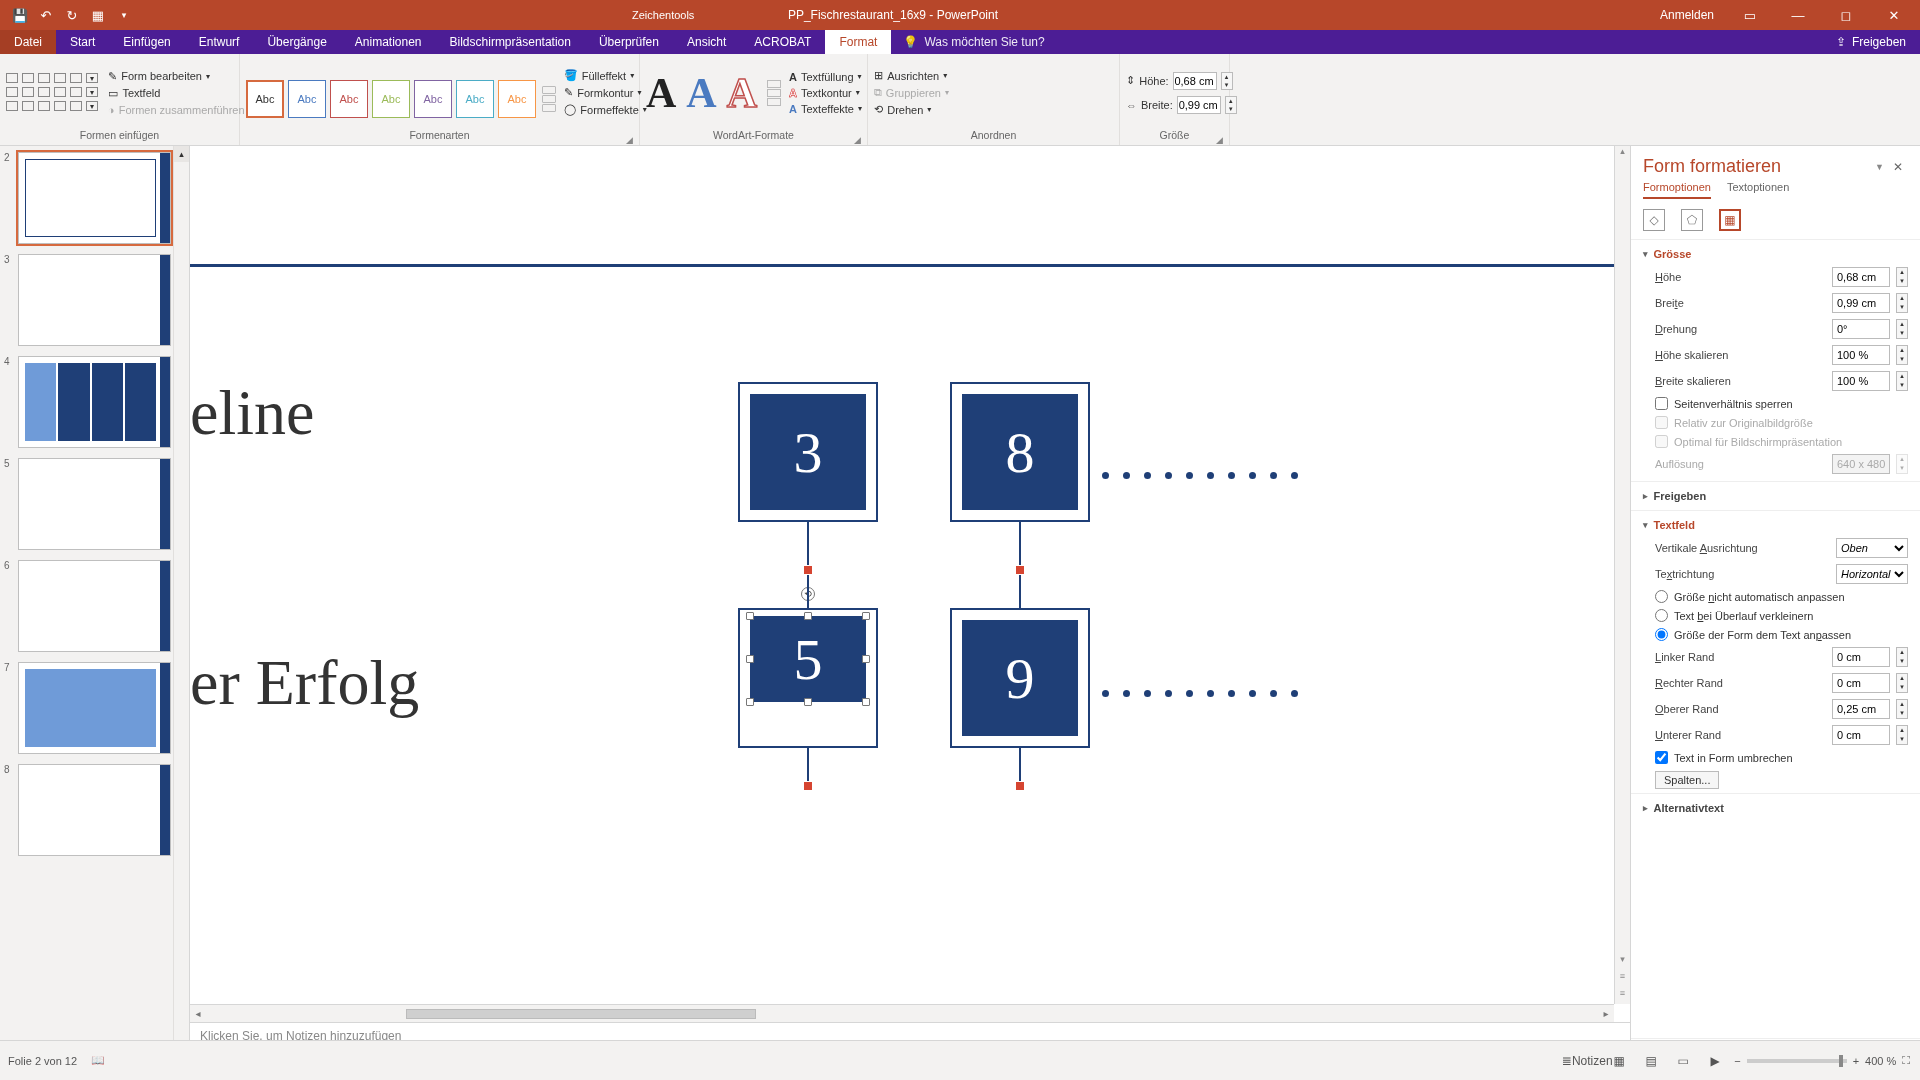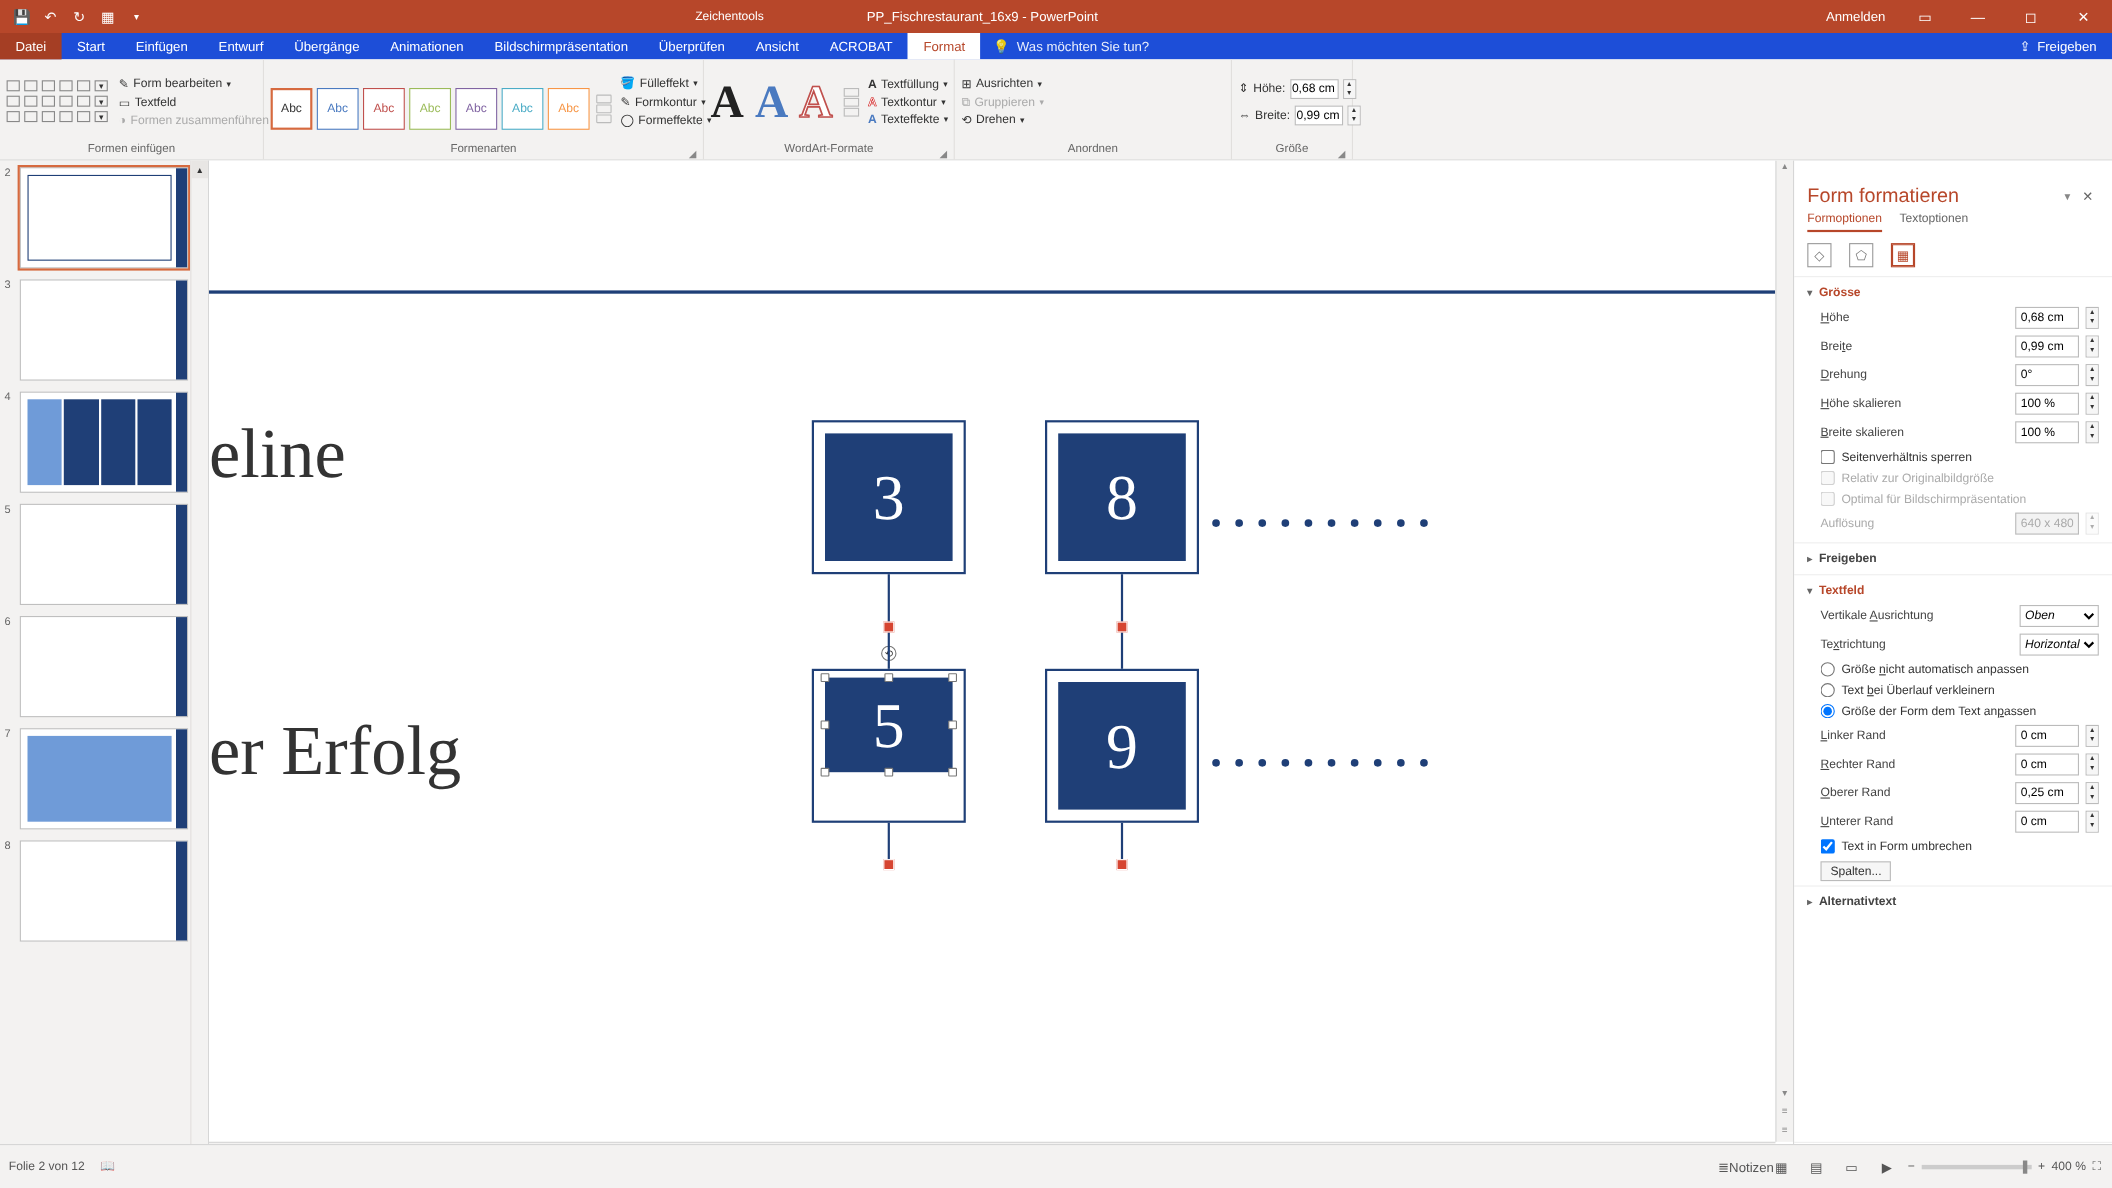--- a/index.html
+++ b/index.html
@@ -9,21 +9,21 @@
 .titlebar { height: 30px; background: #b7472a; display: flex; align-items: center; color: #fff; }
 .titlebar .qat { display: flex; gap: 2px; padding-left: 8px; }
 .titlebar .qat .qat-btn { width: 24px; height: 24px; display: flex; align-items: center; justify-content: center; font-size: 13px; }
 .titlebar .title { flex: 1; text-align: center; font-size: 12px; }
 .titlebar .toolstab { position: absolute; left: 620px; top: 0; height: 30px; display: flex; flex-direction: column; align-items: center; justify-content: center; color: #fff; font-size: 11px; padding: 0 12px; }
 .titlebar .right { display: flex; align-items: center; gap: 4px; padding-right: 4px; }
 .titlebar .right .tbtn { width: 44px; height: 30px; display: flex; align-items: center; justify-content: center; font-size: 13px; }
 .titlebar .signin { font-size: 12px; padding: 0 10px; }
 
 
-.ribtabs { height: 24px; background: #1d4ed8; display: flex; align-items: stretch; color: #fff; font-size: 12px; }
+.ribtabs { height: 24px; background: #4c1d95; display: flex; align-items: stretch; color: #fff; font-size: 12px; }
 .ribtabs .tab { padding: 0 14px; display: flex; align-items: center; cursor: pointer; }
 .ribtabs .tab.active { background: #fff; color: #b7472a; }
 .ribtabs .tab.file { background: #a53e24; }
 .ribtabs .tell { display: flex; align-items: center; gap: 6px; padding-left: 12px; opacity: 0.9; }
 .ribtabs .share { margin-left: auto; padding: 0 14px; display: flex; align-items: center; gap: 6px; }
 
 
 .ribbon { height: 92px; background: #f3f2f1; border-bottom: 1px solid #d6d6d6; display: flex; }
 .ribgroup { border-right: 1px solid #e1dfdd; display: flex; flex-direction: column; padding: 2px 6px 0 6px; }
 .ribgroup .body { flex: 1; display: flex; align-items: center; }
@@ -99,21 +99,21 @@
 .dots { position: absolute; display: flex; gap: 14px; }
 .dots .d { width: 7px; height: 7px; border-radius: 50%; background: #1f3f77; }
 
 .sel-handle { position: absolute; width: 8px; height: 8px; background: #fff; border: 1px solid #777; border-radius: 1px; transform: translate(-50%,-50%);}
 .rot-handle { position:absolute; width:14px;height:14px;border:1px solid #777;border-radius:50%;background:#fff;transform:translate(-50%,-50%);display:flex;align-items:center;justify-content:center;font-size:9px;}
 
 .notes { height: 34px; background: #fff; border-top: 1px solid #d6d6d6; padding: 6px 10px; color: #888; font-size: 12px; }
 
 
 .fmtpane { width: 290px; background: #fff; border-left: 1px solid #d6d6d6; display: flex; flex-direction: column; }
-.fmtpane .hdr { padding: 22px 12px 4px 12px; display: flex; align-items: center; }
+.fmtpane .hdr { padding: 10px 12px 4px 12px; display: flex; align-items: center; }
 .fmtpane .hdr .ttl { color: #b7472a; font-size: 18px; font-weight: 300; flex: 1; }
 .fmtpane .hdr .x { width: 20px; text-align: center; cursor: pointer; color: #666; }
 .fmtpane .tabs { display: flex; gap: 16px; padding: 0 12px; font-size: 11px; }
 .fmtpane .tabs .t { padding-bottom: 4px; cursor: pointer; color: #666; }
 .fmtpane .tabs .t.act { color: #b7472a; border-bottom: 2px solid #b7472a; }
 .fmtpane .iconrow { display: flex; gap: 16px; padding: 10px 12px 8px 12px; }
 .fmtpane .iconrow .ic { width: 22px; height: 22px; border: 1px solid #999; display:flex;align-items:center;justify-content:center;font-size:12px;color:#777; }
 .fmtpane .iconrow .ic.act { border-color: #b7472a; color: #b7472a; box-shadow: 0 0 0 1px #b7472a inset; }
 .fmtpane .section { padding: 4px 12px; border-top: 1px solid #eee;}
 .fmtpane .section .shdr { display: flex; align-items: center; gap: 6px; font-size: 11px; font-weight: bold; color: #444; cursor: pointer; padding: 4px 0; }
@@ -485,20 +485,21 @@
         <div style="position:absolute;bottom:0;left:0;right:0;height:16px;text-align:center;font-size:9px;color:#888;">≡</div>
       </div>
       <div class="hscroll">
         <div class="harr">◂</div>
         <div class="htrack">
             <div class="hthumb"></div>
           </div>
         <div class="harr">▸</div>
       </div>
     </div>
+    <div class="notes">Klicken Sie, um Notizen hinzuzufügen</div>
   </div>
 
   <div class="fmtpane">
     <div class="hdr">
       <div class="ttl">Form formatieren</div>
       <div style="font-size:9px;color:#888;padding:4px;">▼</div>
       <div class="x">✕</div>
     </div>
     <div class="tabs">
       <div class="t act">Formoptionen</div>

